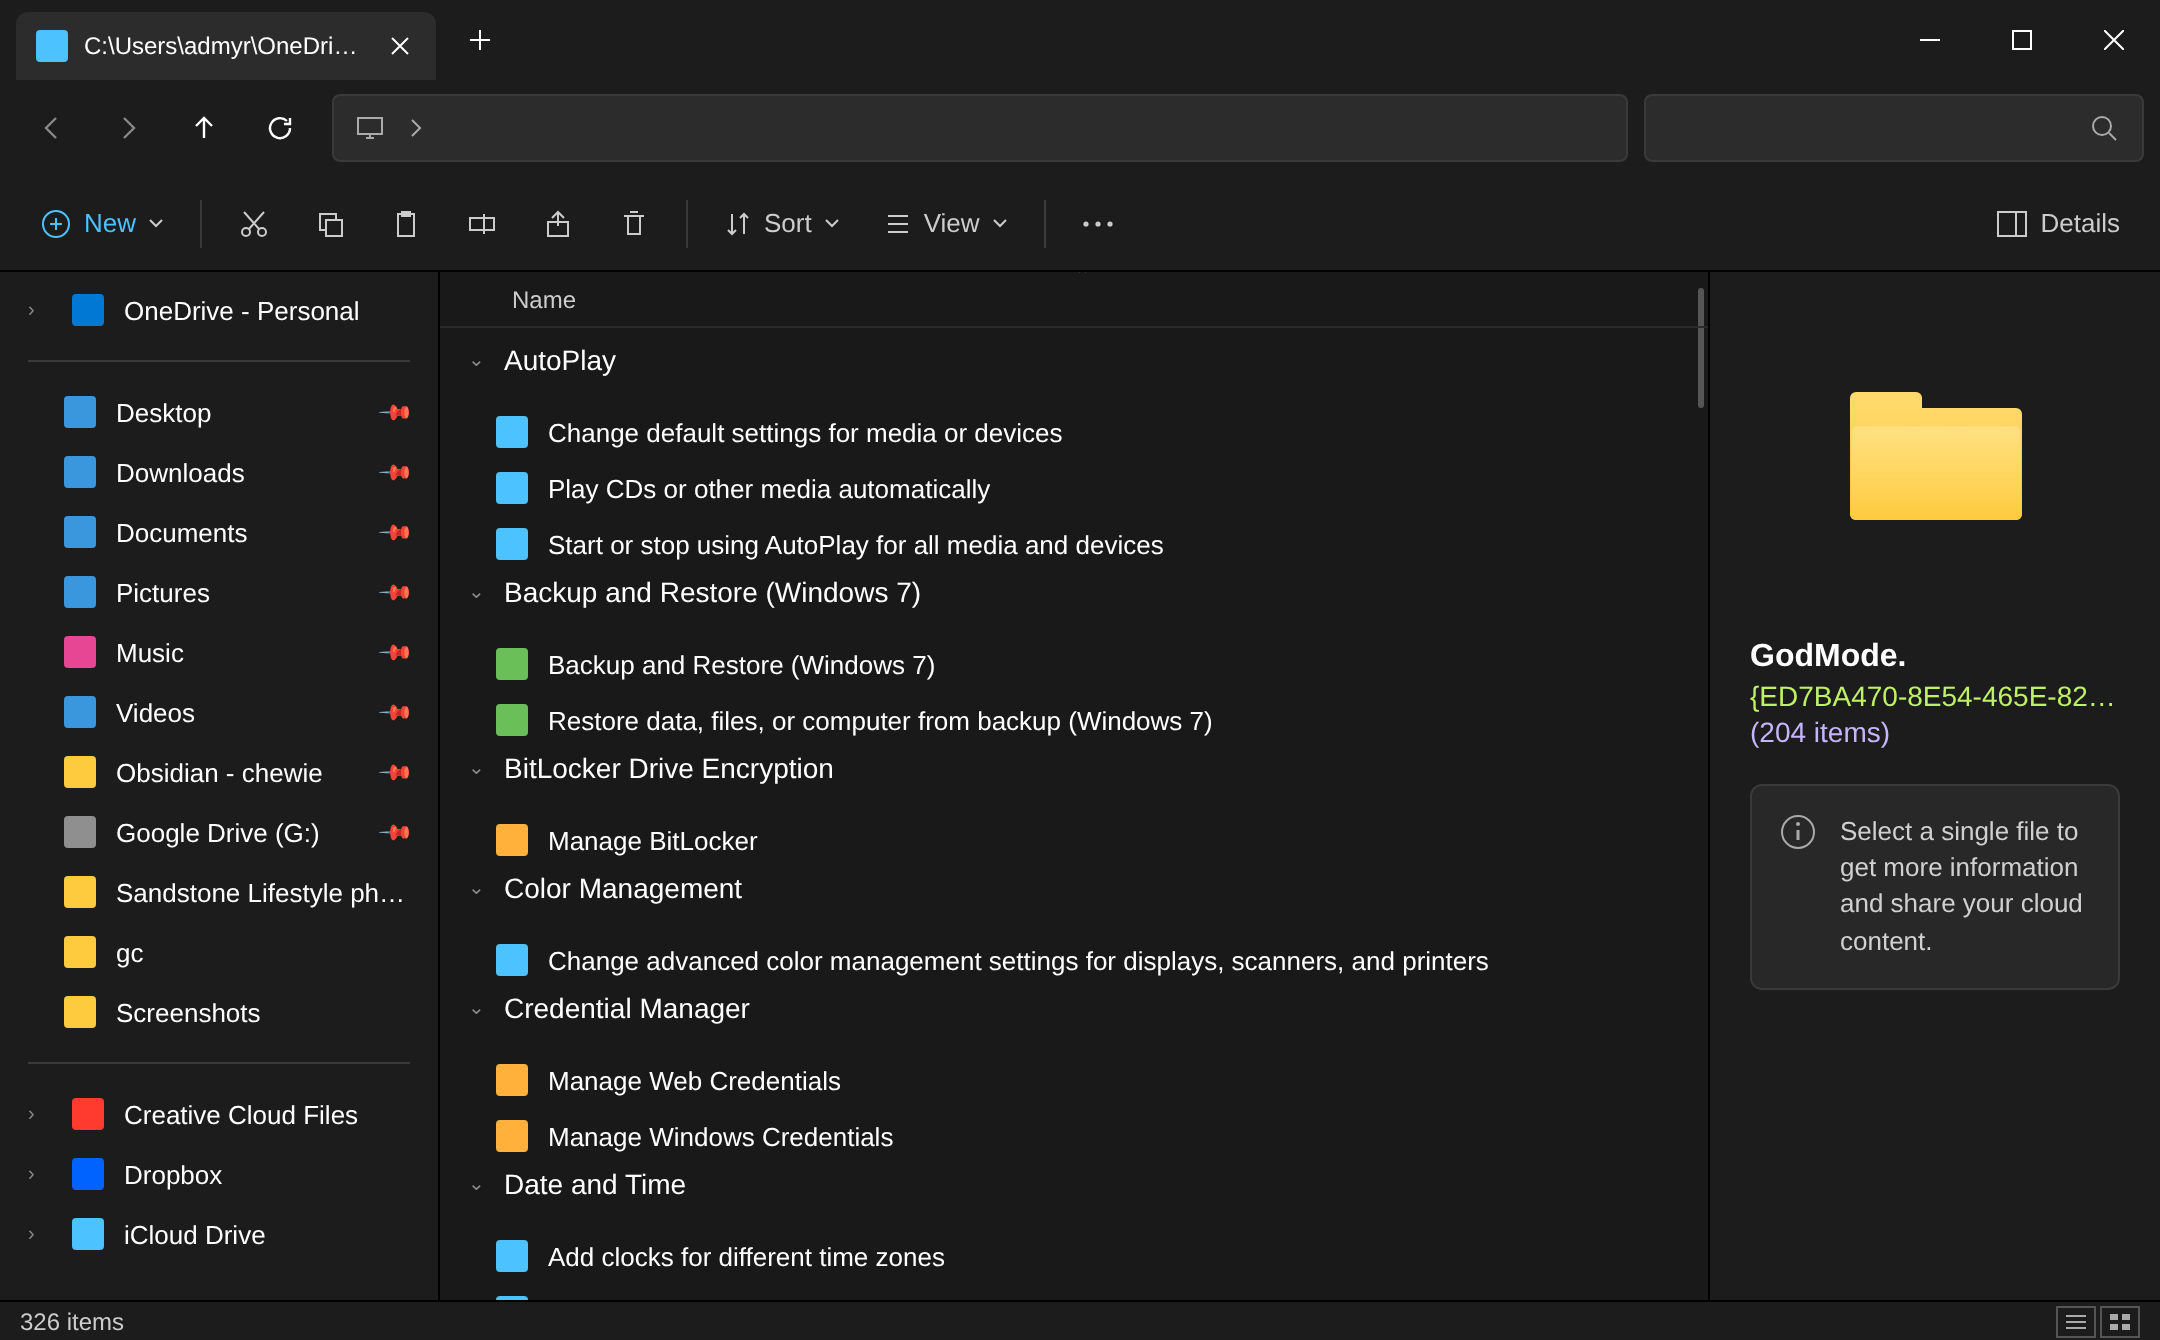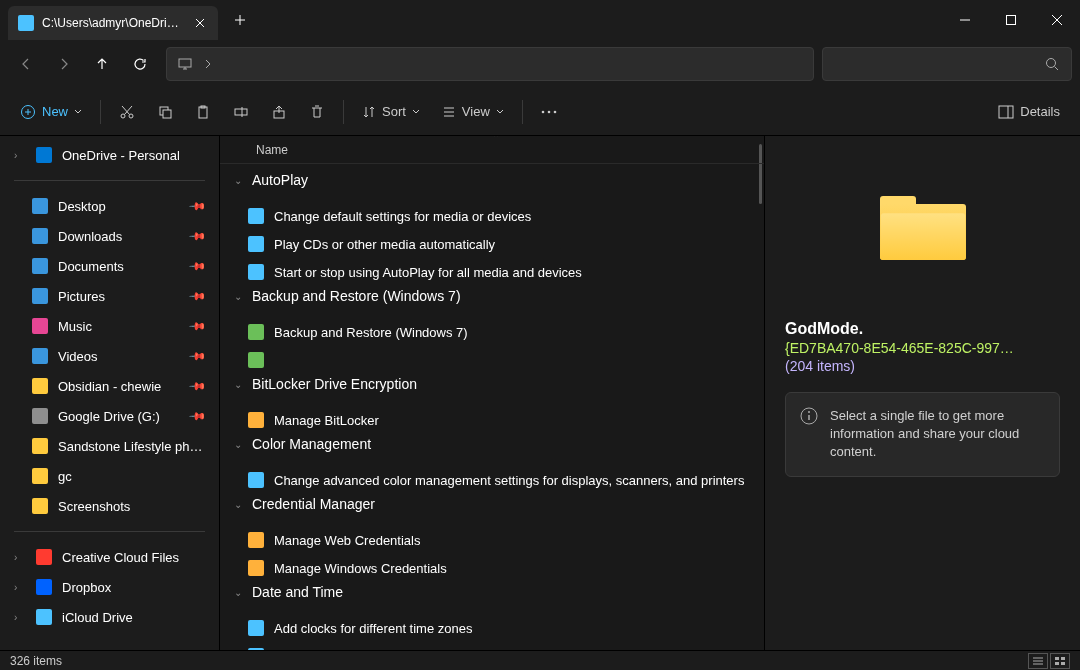--- a/index.html
+++ b/index.html
@@ -40,21 +40,21 @@
 
 .content { flex: 1; background: #191919; overflow-y: auto; position: relative; }
 .content-header { height: 28px; display: flex; align-items: center; padding-left: 36px; color: #ccc; font-size: 12px; border-bottom: 1px solid #2a2a2a; position: relative; }
 .sort-chevron { position: absolute; left: 50%; top: -4px; color: #888; font-size: 10px; }
 .group-header { height: 32px; display: flex; align-items: center; padding-left: 14px; gap: 6px; cursor: pointer; }
 .group-chevron { color: #888; font-size: 10px; width: 12px; }
 .group-title { font-size: 14px; font-weight: 500; }
 .file-item { height: 28px; display: flex; align-items: flex-end; padding-left: 28px; gap: 10px; cursor: pointer; font-size: 13px; }
 .file-icon { width: 16px; height: 16px; border-radius: 2px; flex-shrink: 0; }
 
-.details-pane { width: 316px; background: #1c1c1c; border-left: 1px solid #000; padding: 20px; display: flex; flex-direction: column; }
+.details-pane { width: 226px; background: #1c1c1c; border-left: 1px solid #000; padding: 20px; display: flex; flex-direction: column; }
 .folder-preview { display: flex; justify-content: center; padding: 40px 0 60px; }
 .folder-img { width: 86px; height: 64px; position: relative; }
 .folder-back { position: absolute; width: 86px; height: 56px; bottom: 0; background: linear-gradient(#ffd96a, #fcc434); border-radius: 3px; }
 .folder-tab { position: absolute; width: 36px; height: 14px; top: 0; left: 0; background: #ffd96a; border-radius: 3px 3px 0 0; }
 .folder-front { position: absolute; width: 86px; height: 48px; bottom: 0; background: linear-gradient(#ffe182, #ffcb3e); border-radius: 3px; transform: perspective(200px) rotateX(5deg); transform-origin: bottom; }
 .detail-title { font-size: 16px; font-weight: 600; margin-bottom: 2px; }
 .detail-sub { font-size: 14px; color: #bef264; margin-bottom: 2px; white-space: nowrap; overflow: hidden; text-overflow: ellipsis; }
 .detail-count { font-size: 14px; color: #c4b5fd; margin-bottom: 18px; }
 .info-box { background: #282828; border: 1px solid #3a3a3a; border-radius: 6px; padding: 14px; display: flex; gap: 12px; }
 .info-icon { width: 18px; height: 18px; flex-shrink: 0; color: #aaa; }
@@ -337,20 +337,21 @@
         <div class="group-header">
           <span class="group-chevron">⌄</span>
           <span class="group-title">Backup and Restore (Windows 7)</span>
         </div>
         <div class="file-item">
           <div class="file-icon" style="background:#6bbf59"></div>
           <span>Backup and Restore (Windows 7)</span>
         </div>
         <div class="file-item">
           <div class="file-icon" style="background:#6bbf59"></div>
+          <span>Restore data, files, or computer from backup (Windows 7)</span>
         </div>
         <div class="group-header">
           <span class="group-chevron">⌄</span>
           <span class="group-title">BitLocker Drive Encryption</span>
         </div>
         <div class="file-item">
           <div class="file-icon" style="background:#ffb13b"></div>
           <span>Manage BitLocker</span>
         </div>
         <div class="group-header">

